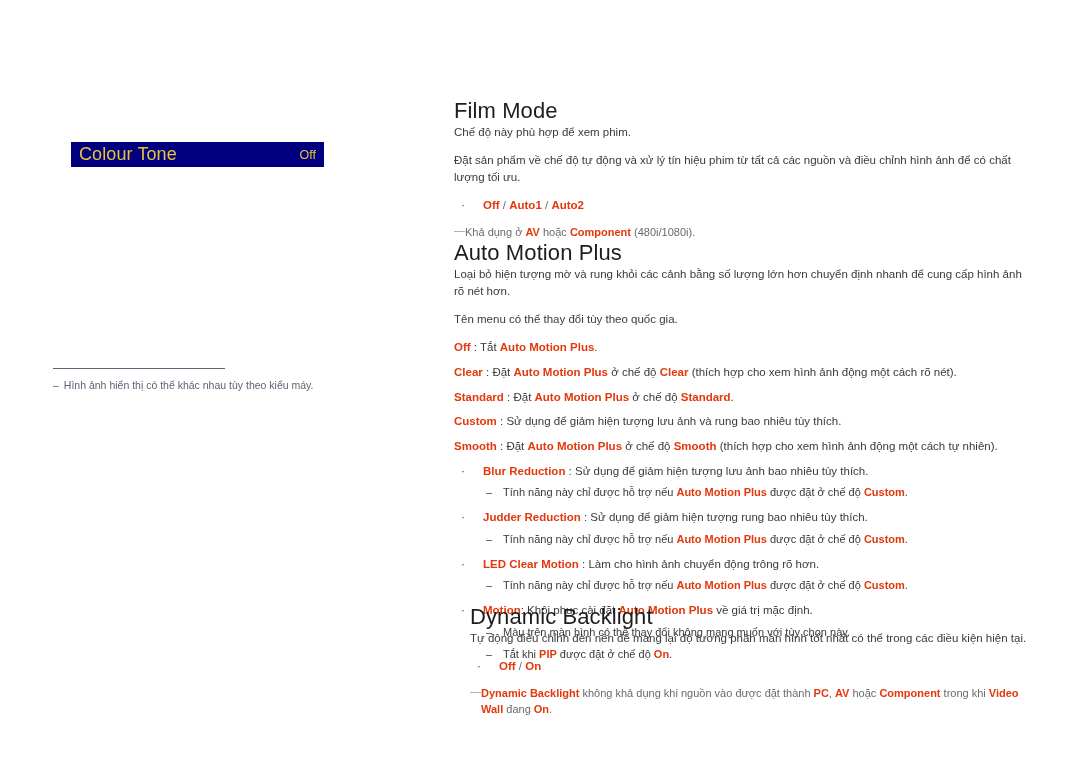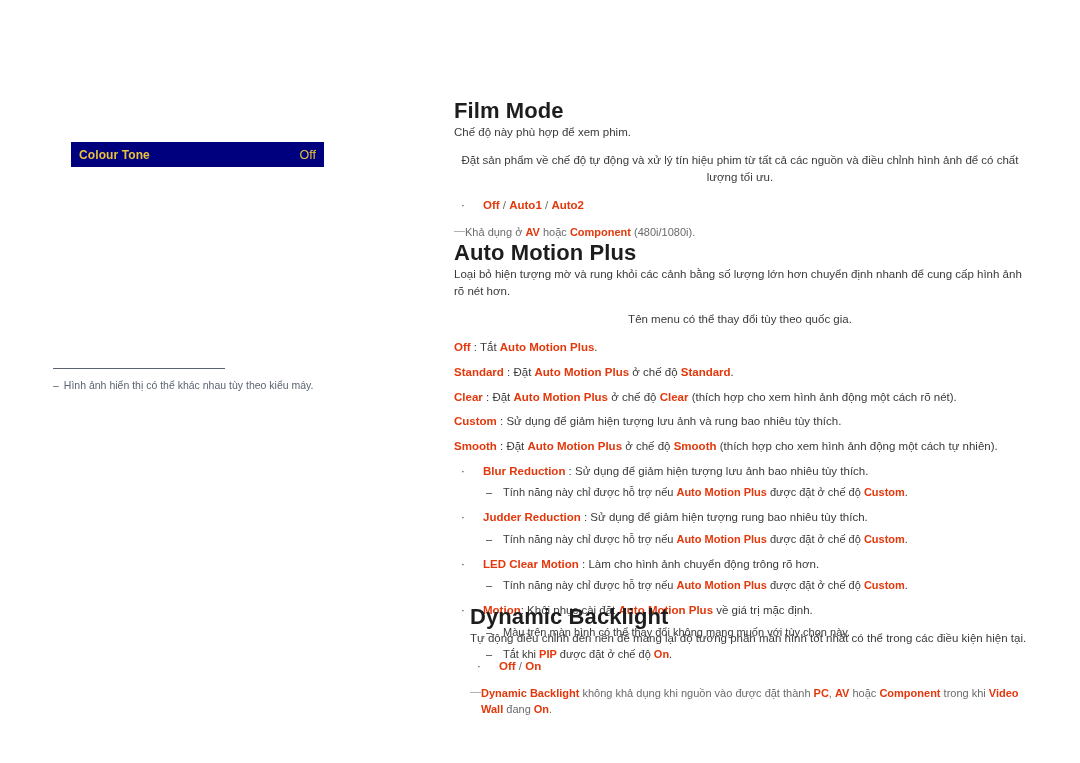--- a/index.html
+++ b/index.html
@@ -33,23 +33,22 @@
     height: 25px;
     background: #00007f;
     display: flex;
     align-items: center;
     justify-content: space-between;
     padding: 0 8px;
     box-sizing: border-box;
   }
   .osd-label {
     color: #e8c23c;
-    font-size: 12px;
+    font-size: 18px;
     letter-spacing: 0.1px;
-    font-weight: bold;
   }
   .osd-value {
     color: #e8c23c;
     font-size: 12.5px;
   }
 
   .left-note-wrap {
     position: absolute;
     left: 53px;
     top: 368px;
@@ -75,38 +74,38 @@
   
   .right-col {
     position: absolute;
     left: 454px;
     top: 0;
     width: 580px;
   }
 
   h2.section-title {
     font-size: 22px;
-    font-weight: bold;
+    font-weight: normal;
     color: #1d1d1d;
     margin: 0;
     letter-spacing: 0.1px;
     line-height: 1.1;
   }
 
   .sec-film   { position: absolute; top: 99px;  left: 0; width: 572px; }
   .sec-amp    { position: absolute; top: 241px; left: 0; width: 572px; }
   .sec-dyn    { position: absolute; top: 605px; left: 16px; width: 572px; }
 
   .para {
     font-size: 11.5px;
     color: #3a3a3a;
     line-height: 1.45;
     margin-top: 1px;
   }
-  .para.tight { margin-top: 3px; text-align: center; }
+  .para.tight { margin-top: 3px; }
 
   .deflines { margin-top: 10px; }
   .defline {
     font-size: 11.5px;
     color: #3a3a3a;
     line-height: 1.45;
     margin-top: 8px;
   }
 
   
@@ -201,23 +200,23 @@
   <section class="sec-amp">
     <h2 class="section-title">Auto Motion Plus</h2>
 
     <p class="para">Loại bỏ hiện tượng mờ và rung khỏi các cảnh bằng số lượng lớn hơn chuyển định nhanh để cung cấp hình ảnh rõ nét hơn.</p>
     <p class="para tight">Tên menu có thể thay đổi tùy theo quốc gia.</p>
 
     <div class="deflines">
 
       <div class="defline"><span class="r">Off</span><span> : </span><span>Tắt </span><span class="r">Auto Motion Plus</span><span>.</span></div>
 
+      <div class="defline"><span class="r">Clear</span><span> : </span><span>Đặt </span><span class="r">Auto Motion Plus</span><span> ở chế độ </span><span class="r">Clear</span><span> (thích hợp cho xem hình ảnh động một cách rõ nét).</span></div>
+
       <div class="defline"><span class="r">Standard</span><span> : </span><span>Đặt </span><span class="r">Auto Motion Plus</span><span> ở chế độ </span><span class="r">Standard</span><span>.</span></div>
-
-      <div class="defline"><span class="r">Clear</span><span> : </span><span>Đặt </span><span class="r">Auto Motion Plus</span><span> ở chế độ </span><span class="r">Clear</span><span> (thích hợp cho xem hình ảnh động một cách rõ nét).</span></div>
 
       <div class="defline"><span class="r">Custom</span><span> : </span><span>Sử dụng để giảm hiện tượng lưu ảnh và rung bao nhiêu tùy thích.</span></div>
 
       <div class="defline"><span class="r">Smooth</span><span> : </span><span>Đặt </span><span class="r">Auto Motion Plus</span><span> ở chế độ </span><span class="r">Smooth</span><span> (thích hợp cho xem hình ảnh động một cách tự nhiên).</span></div>
 
     </div>
 
     <div class="bul1">
       <span class="mk">·</span>
       <span class="tx"><span class="r">Blur Reduction</span><span> : </span><span>Sử dụng để giảm hiện tượng lưu ảnh bao nhiêu tùy thích.</span></span>

